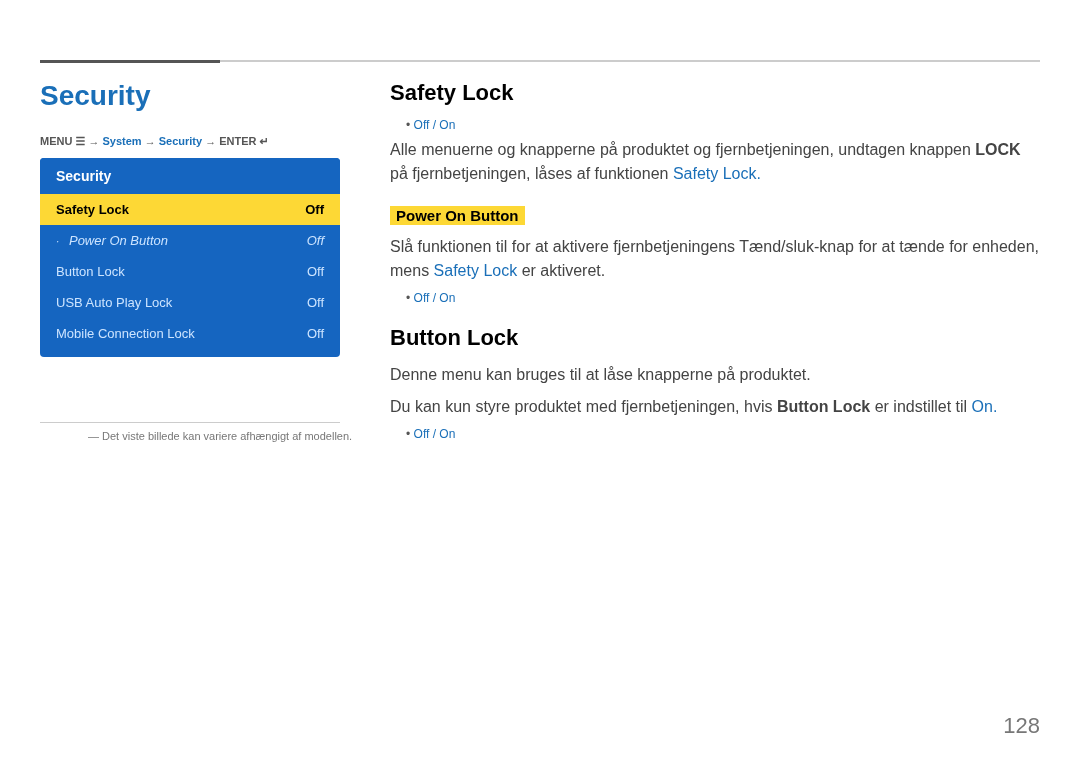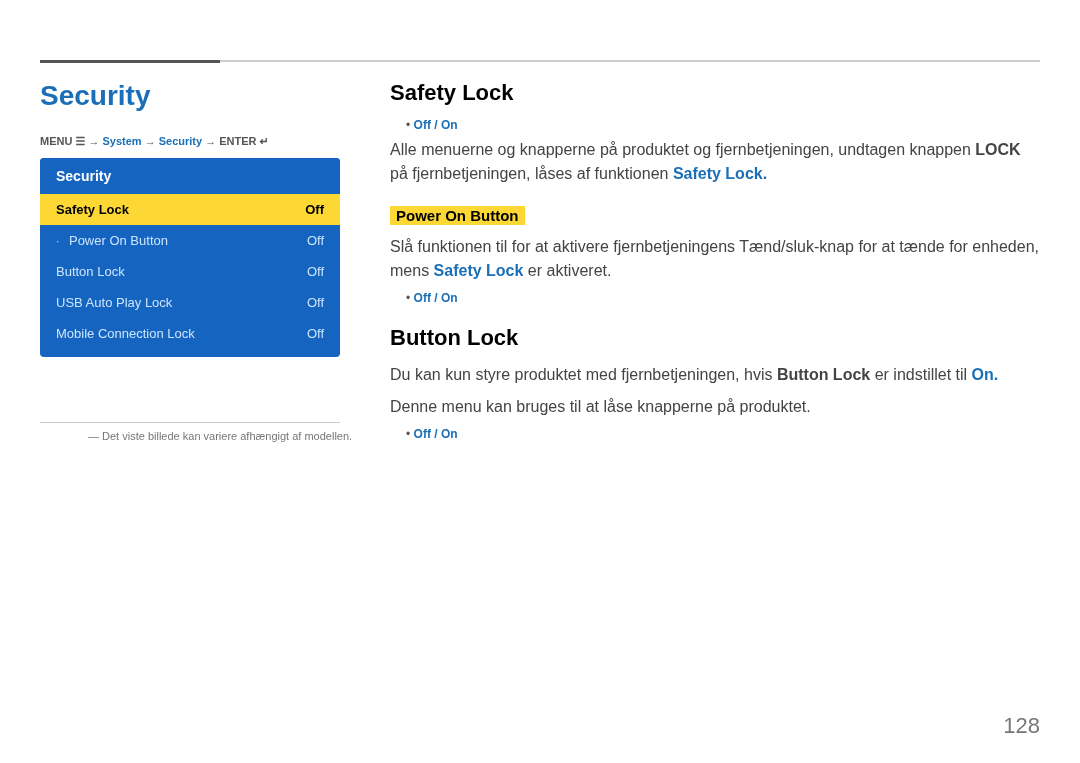--- a/index.html
+++ b/index.html
@@ -85,20 +85,21 @@
       font-weight: bold;
     }
     .menu-item .value {
       color: #cce4ff;
       font-size: 13px;
     }
     .menu-item.active .value {
       color: #000;
     }
     .menu-item.sub {
+      font-style: italic;
     }
     .menu-item .dot {
       margin-right: 6px;
       font-size: 10px;
     }
 
     .sidebar-note {
       position: absolute;
       top: 430px;
       left: 40px;
@@ -148,21 +149,21 @@
       font-size: 12px;
       color: #555;
       margin: 6px 0 6px 16px;
     }
     .bullet-line::before {
       content: '• ';
       color: #555;
     }
     .highlight-blue {
       color: #1a6fb8;
-      font-weight: bold;
+      font-weight: normal;
     }
     .highlight-orange {
       color: #e67e00;
       font-weight: bold;
     }
 
     .body-text {
       font-size: 16px;
       color: #444;
       margin-bottom: 8px;
@@ -268,26 +269,26 @@
     </div>
 
     <div class="bullet-line">
       <span class="highlight-blue">Off / On</span>
     </div>
   </div>
 
   <div class="button-lock-section">
     <div class="section-title">Button Lock</div>
 
+    <div class="body-text">Denne menu kan bruges til at låse knapperne på produktet.</div>
+
     <div class="body-text">
       Du kan kun styre produktet med fjernbetjeningen, hvis <strong>Button Lock</strong> er indstillet til <span class="highlight-blue">On.</span>
     </div>
 
-    <div class="body-text">Denne menu kan bruges til at låse knapperne på produktet.</div>
-
     <div class="bullet-line">
       <span class="highlight-blue">Off / On</span>
     </div>
   </div>
 
 </div>
 
 <div class="page-number">128</div>
 
 </body></html>

